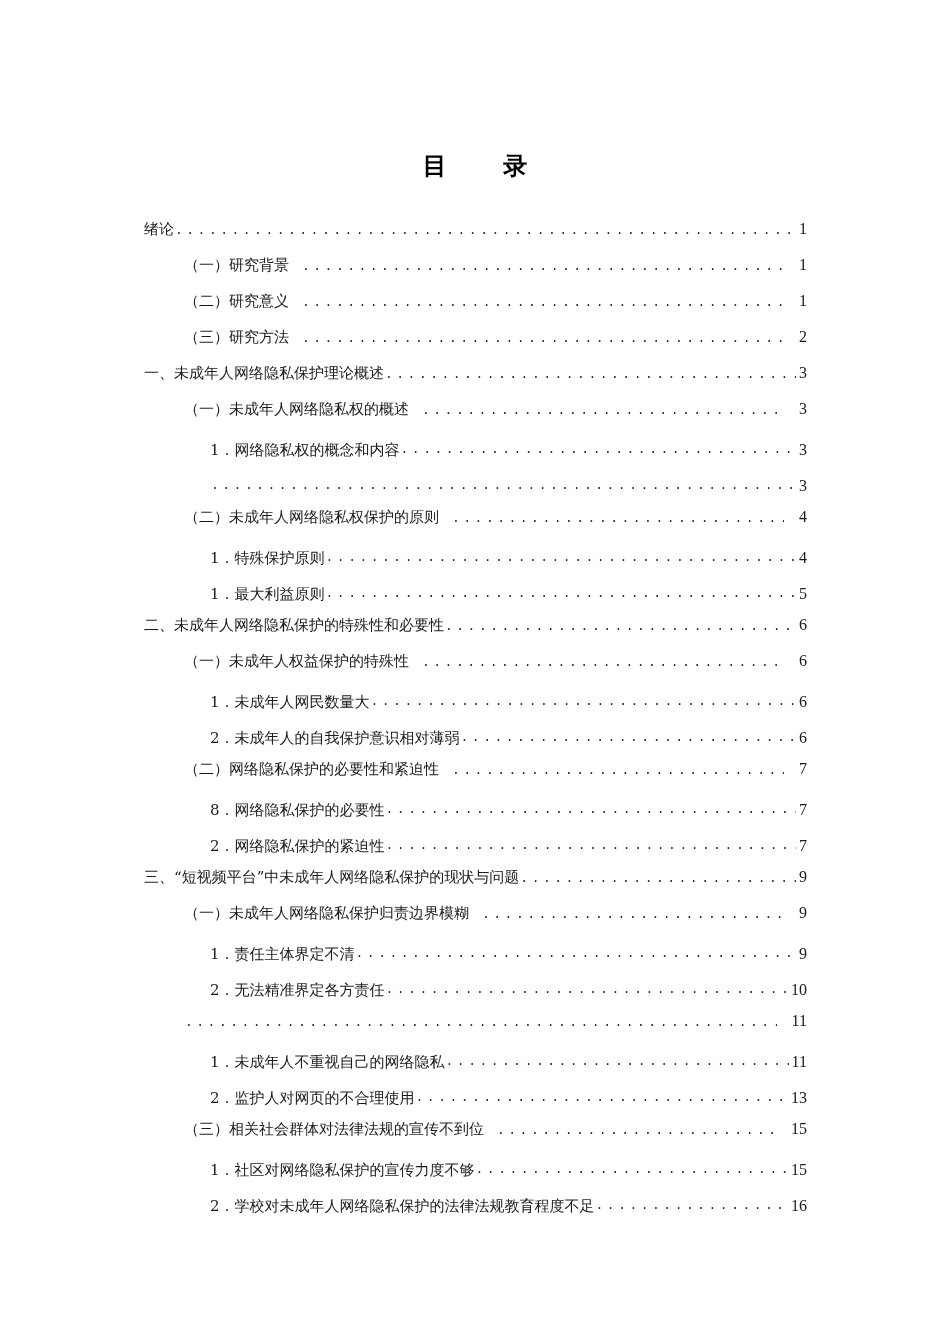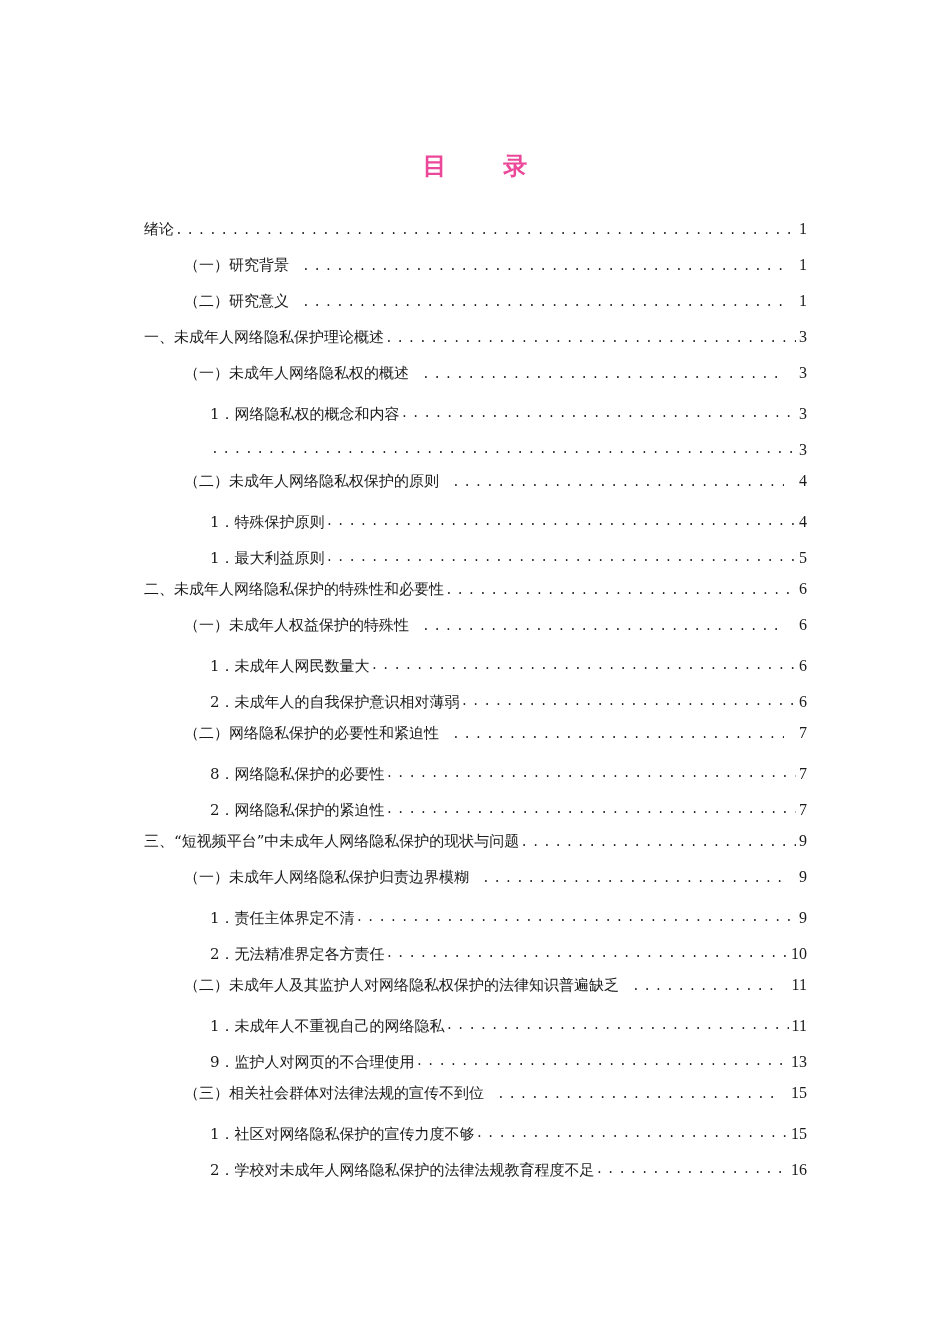--- a/index.html
+++ b/index.html
@@ -1,20 +1,20 @@
 <!DOCTYPE html>
 <html><head>
 <meta charset="utf-8">
 <style>
   html, body { margin: 0; padding: 0; background: #ffffff; }
   body { width: 950px; height: 1344px; position: relative; overflow: hidden;
          font-family: "DejaVu Serif", "Liberation Serif", serif; color: #1a1a1a; }
   .title { position: absolute; top: 150px; left: 0; width: 950px; text-align: center;
            font-family: "DejaVu Sans", "Liberation Sans", sans-serif; font-weight: bold;
-           font-size: 24px; letter-spacing: 24px; text-indent: 24px; color: #ec4899; }
+           font-size: 24px; letter-spacing: 24px; text-indent: 24px; color: #000000; }
   .toc { position: absolute; top: 216px; left: 144px; width: 663px; }
   .row { display: flex; align-items: baseline; height: 36px; line-height: 26px;
          font-size: 15px; white-space: nowrap; }
   .row.l1 { padding-left: 40px; gap: 12px; }
   .row.l2 { padding-left: 66px; align-items: center; }
   .label { flex: 0 0 auto; }
   .dots { flex: 1 1 auto; overflow: hidden; margin: 0 3px 0 1px; letter-spacing: 3.5px;
           font-family: "Liberation Mono", monospace; font-size: 13px; color: #222; }
   .dots::before { content: "........................................................................................................................................................"; }
   .page { flex: 0 0 auto; font-family: "Liberation Serif", serif; font-size: 16px; }
@@ -32,20 +32,25 @@
     </div>
   <div class="row l1">
       <span class="label">（一）研究背景</span>
       <span class="dots"></span>
       <span class="page">1</span>
     </div>
   <div class="row l1">
       <span class="label">（二）研究意义</span>
       <span class="dots"></span>
       <span class="page">1</span>
+    </div>
+  <div class="row l1">
+      <span class="label">（三）研究方法</span>
+      <span class="dots"></span>
+      <span class="page">2</span>
     </div>
   <div class="row l0">
       <span class="label">一、未成年人网络隐私保护理论概述</span>
       <span class="dots"></span>
       <span class="page">3</span>
     </div>
   <div class="row l1">
       <span class="label">（一）未成年人网络隐私权的概述</span>
       <span class="dots"></span>
       <span class="page">3</span>
@@ -123,31 +128,30 @@
       <span class="label">1．责任主体界定不清</span>
       <span class="dots"></span>
       <span class="page">9</span>
     </div>
   <div class="row l2">
       <span class="label">2．无法精准界定各方责任</span>
       <span class="dots"></span>
       <span class="page">10</span>
     </div>
   <div class="row l1">
-      <span class="label">（二）未成年人及其监护人对网络隐私权保护的法律知识普遍缺乏</span>
       <span class="dots"></span>
       <span class="page">11</span>
     </div>
   <div class="row l2">
       <span class="label">1．未成年人不重视自己的网络隐私</span>
       <span class="dots"></span>
       <span class="page">11</span>
     </div>
   <div class="row l2">
-      <span class="label">9．监护人对网页的不合理使用</span>
+      <span class="label">2．监护人对网页的不合理使用</span>
       <span class="dots"></span>
       <span class="page">13</span>
     </div>
   <div class="row l1">
       <span class="label">（三）相关社会群体对法律法规的宣传不到位</span>
       <span class="dots"></span>
       <span class="page">15</span>
     </div>
   <div class="row l2">
       <span class="label">1．社区对网络隐私保护的宣传力度不够</span>

